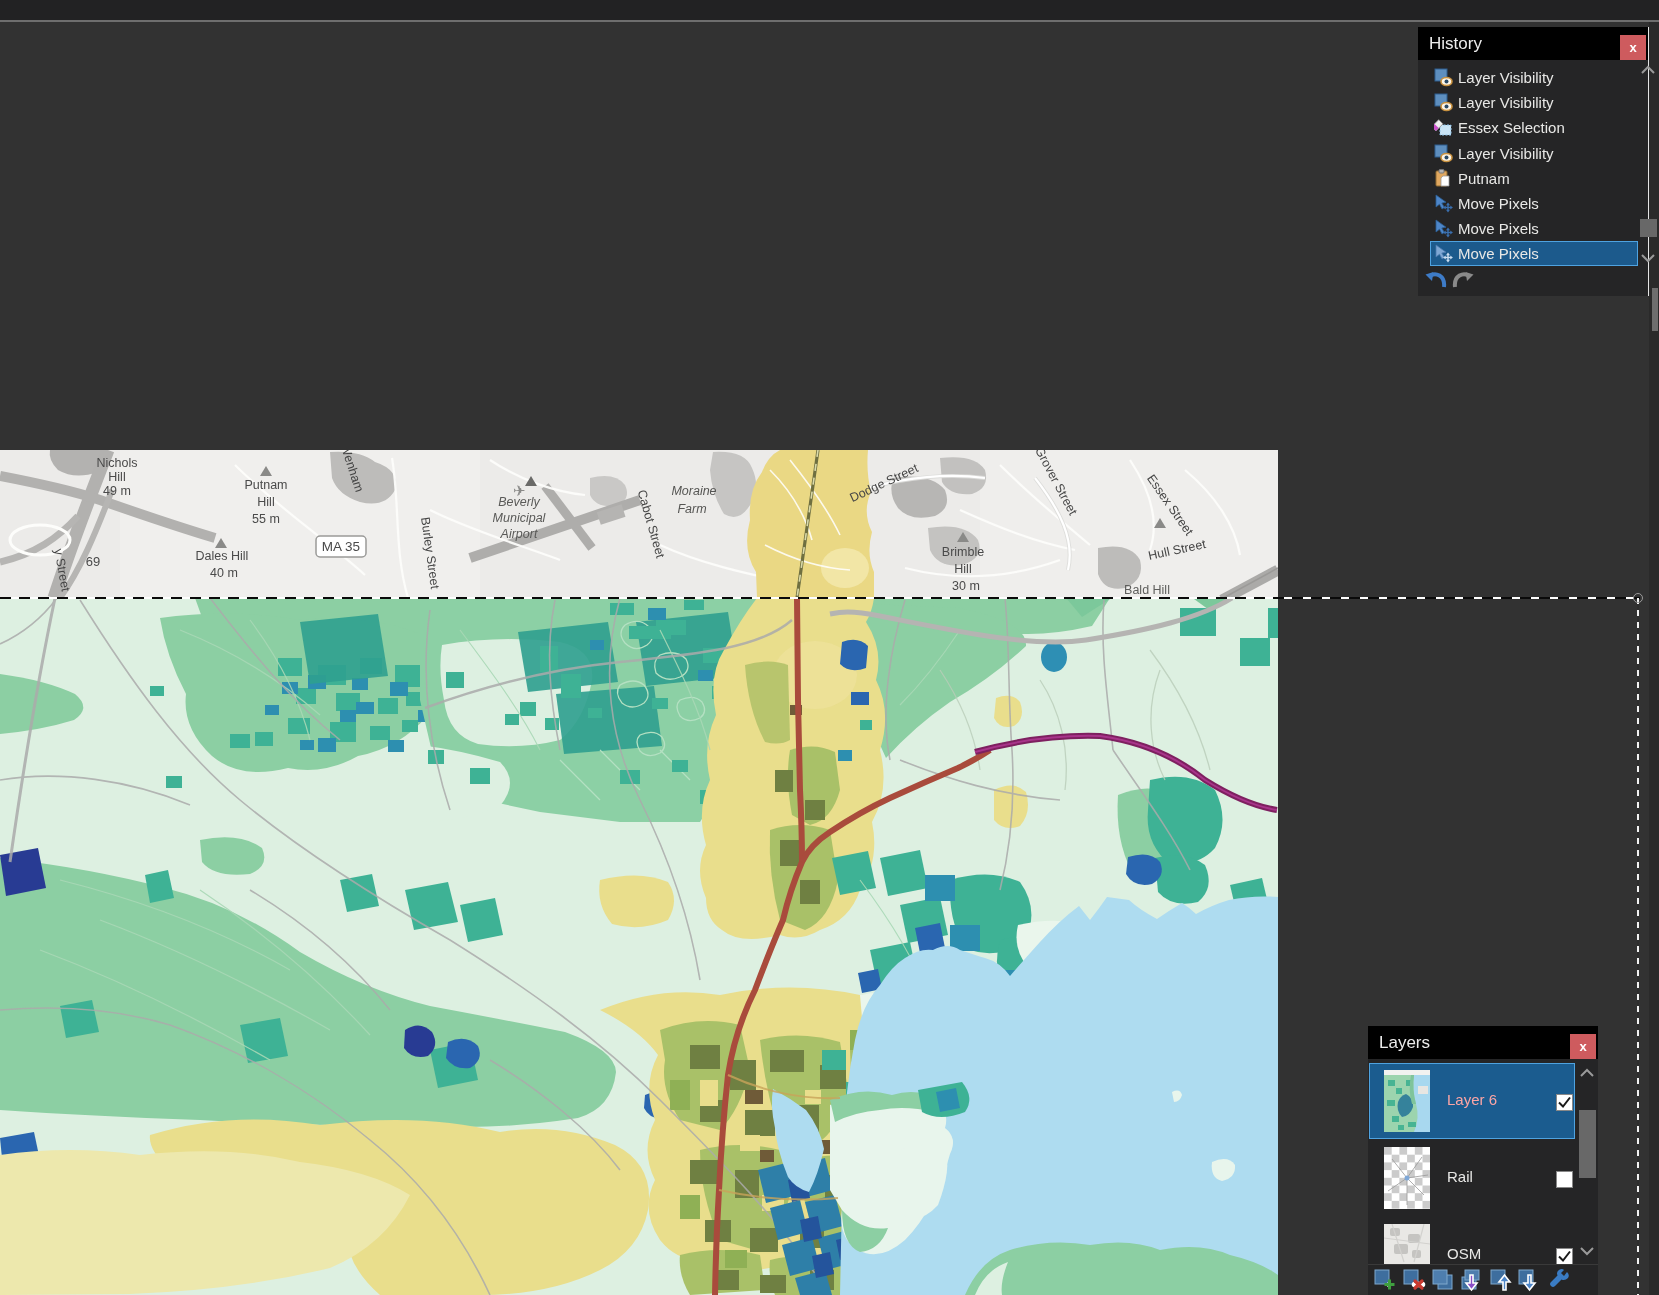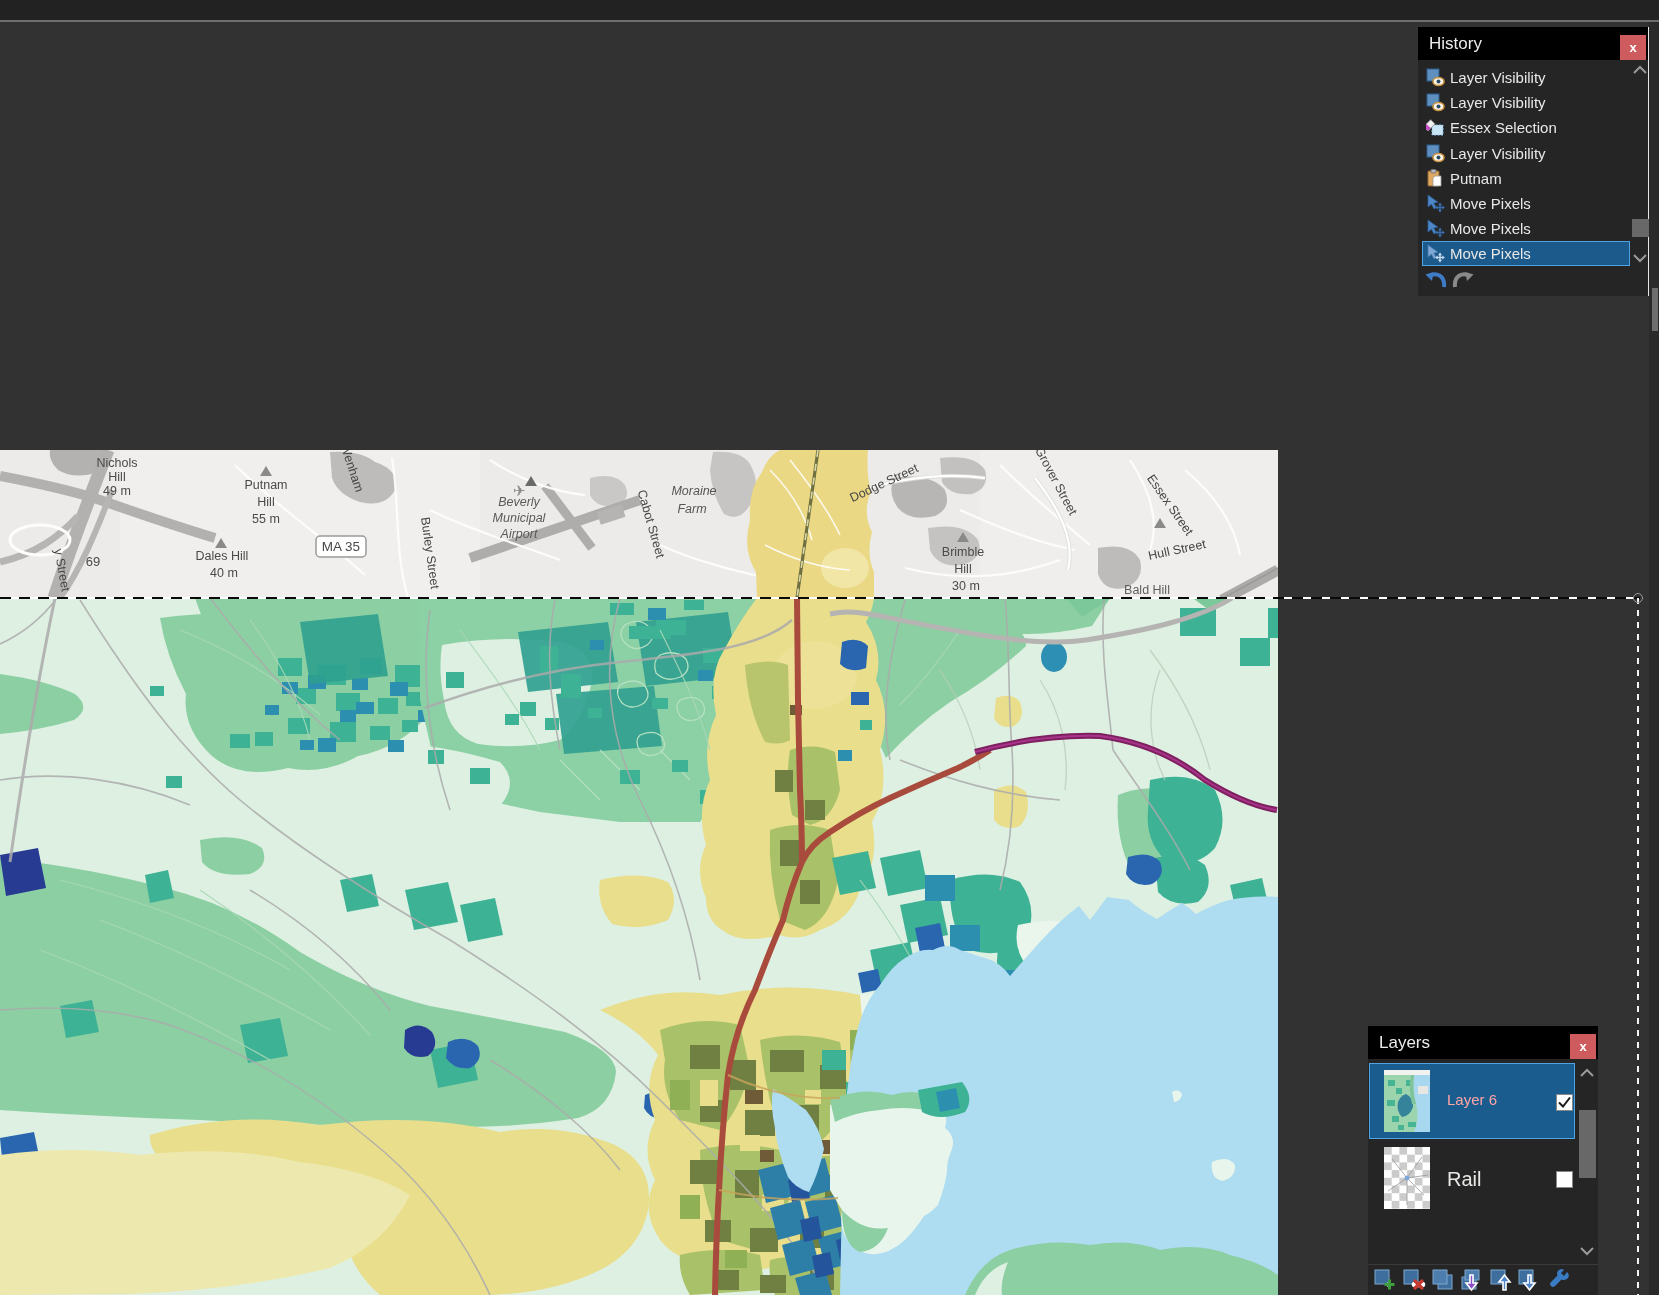--- a/index.html
+++ b/index.html
@@ -475,21 +475,21 @@
 </div>
 
 <div class="abs" style="left:0;top:597px;width:1640px;height:2px;background:repeating-linear-gradient(90deg,#0A0A0A 0px,#0A0A0A 11px,#FFFFFF 11px,#FFFFFF 19px)"></div>
 <div class="abs" style="left:1637px;top:598px;width:2px;height:697px;background:repeating-linear-gradient(180deg,#F2F2F2 0px,#F2F2F2 6px,#2E2E2E 6px,#2E2E2E 12px)"></div>
 <div class="abs" style="left:1633px;top:593px;width:8px;height:8px;border-radius:50%;border:1.5px solid #9A9A9A"></div>
 <div class="abs" style="left:1649px;top:22px;width:10px;height:1273px;background:#2A2A2A"></div>
 <div class="abs" style="left:1652px;top:288px;width:6px;height:43px;background:#6E6E6E"></div>
 
 <div class="abs" style="left:1418px;top:27px;width:230px;height:269px;background:#252526;border-right:1px solid #e5e5e5">
   <div class="panel-title">History<div class="closebtn">x</div></div>
-  <div class="abs" style="left:3px;top:33px;width:230px;height:208px">
+  <div class="abs" style="left:11px;top:33px;width:230px;height:208px">
     <div class="hitem" style="top:5px">
         <svg width="19" height="19" viewBox="0 0 19 19">
           <rect x="1" y="1" width="12" height="12" fill="#5E8FBF" stroke="#2F5F8F"></rect>
           <ellipse cx="12.5" cy="13.5" rx="5.5" ry="4" fill="#FDF6E8" stroke="#C8913F" stroke-width="1.6"></ellipse>
           <circle cx="12.5" cy="13.5" r="2" fill="#2A4A66"></circle>
         </svg>
         <span>Layer Visibility</span>
       </div>
     <div class="hitem" style="top:30px">
         <svg width="19" height="19" viewBox="0 0 19 19">
@@ -650,23 +650,44 @@
         <g stroke="#9A9A9A" stroke-width="1" fill="none" opacity="0.8">
             <path d="M23,31 L8,12"></path>
             <path d="M23,31 L38,10"></path>
             <path d="M23,31 L4,44"></path>
             <path d="M23,31 L40,48"></path>
             <path d="M23,31 L23,58"></path>
             <path d="M23,31 L44,28"></path>
           </g>
         <circle cx="23" cy="31" r="2.5" fill="#7FA8D8"></circle>
       </svg>
-      <span style="position:absolute;left:78px;top:28px;color:#E8E8E6;font-size:20px">Rail</span>
+      <span style="position:absolute;left:78px;top:28px;color:#E8E8E6;font-size:15px">Rail</span>
       <svg class="abs" style="left:187px;top:31px" width="17" height="17" viewBox="0 0 17 17">
           <rect x="0.5" y="0.5" width="16" height="16" fill="#FFFFFF" stroke="#888"></rect>
+        </svg>
+    </div>
+    <div class="abs" style="left:1px;top:158px;width:206px;height:76px">
+      <svg class="abs" style="left:15px;top:7px" width="46" height="62" viewBox="0 0 46 62">
+        <rect width="46" height="62" fill="#E9E8E5"></rect>
+        <g fill="#C5C4C1">
+            <rect x="6" y="4" width="10" height="8" rx="2"></rect>
+            <rect x="24" y="10" width="12" height="9" rx="2"></rect>
+            <rect x="10" y="20" width="14" height="10" rx="2"></rect>
+            <rect x="28" y="26" width="9" height="8" rx="2"></rect>
+          </g>
+        <g stroke="#D2D1CE" stroke-width="1.2" fill="none">
+            <path d="M0,14 L46,20"></path>
+            <path d="M8,0 L20,38"></path>
+            <path d="M40,0 L30,38"></path>
+          </g>
+      </svg>
+      <span style="position:absolute;left:78px;top:28px;color:#E8E8E6;font-size:15px">OSM</span>
+      <svg class="abs" style="left:187px;top:31px" width="17" height="17" viewBox="0 0 17 17">
+          <rect x="0.5" y="0.5" width="16" height="16" fill="#FFFFFF" stroke="#888"></rect>
+          <path d="M3,8.5 L7,12.5 L14,3.5" stroke="#1A1A1A" stroke-width="2" fill="none"></path>
         </svg>
     </div>
     <svg class="abs" style="right:3px;top:8px" width="16" height="12" viewBox="0 0 16 12">
         <path d="M2,9 L8,3 L14,9" stroke="#9A9A9A" stroke-width="2" fill="none"></path>
       </svg>
     <svg class="abs" style="right:3px;top:186px" width="16" height="12" viewBox="0 0 16 12">
         <path d="M2,3 L8,9 L14,3" stroke="#9A9A9A" stroke-width="2" fill="none"></path>
       </svg>
     <div class="abs" style="right:2px;top:51px;width:17px;height:68px;background:#686868"></div>
   </div>

